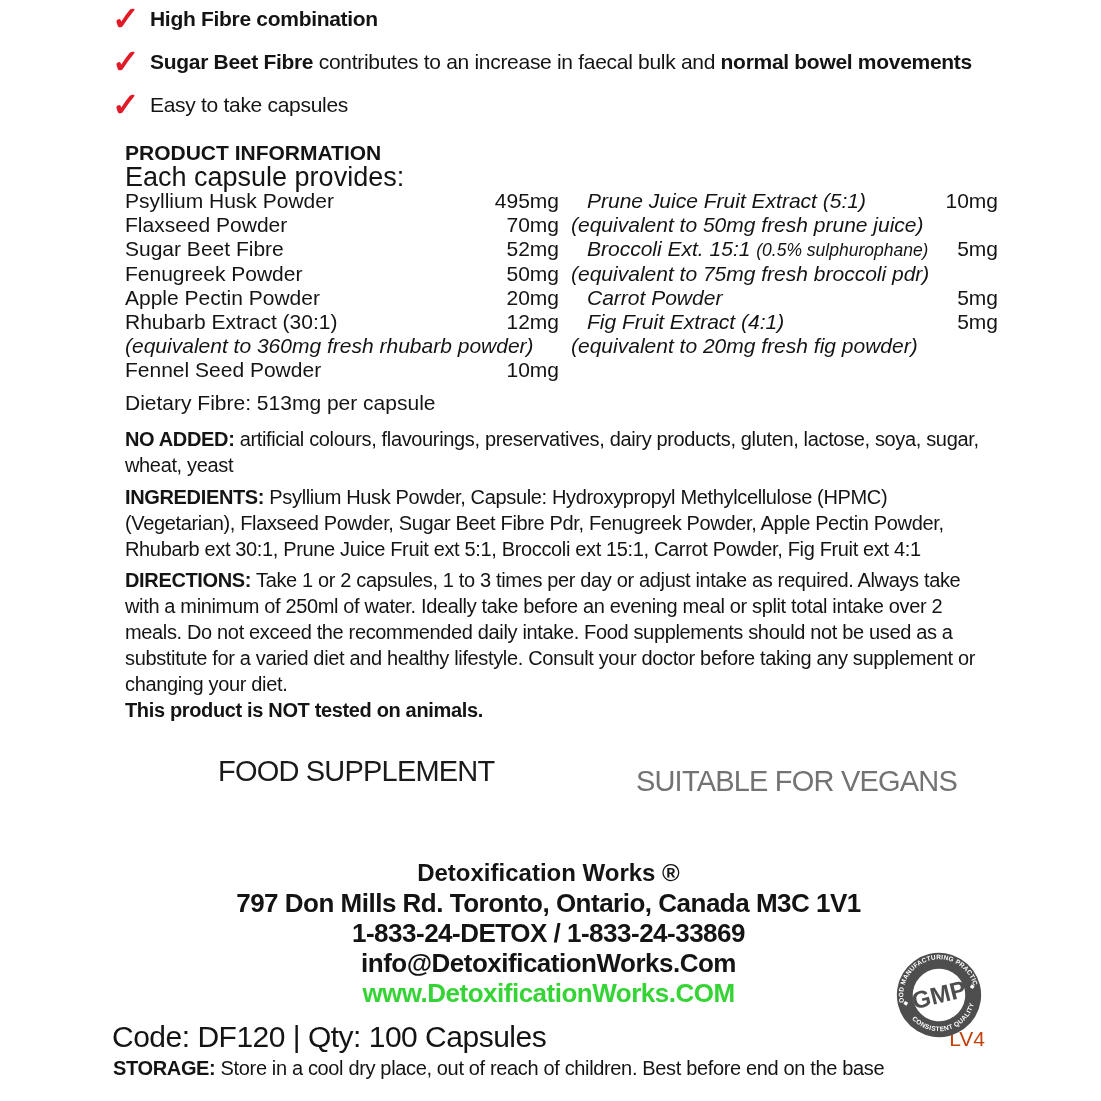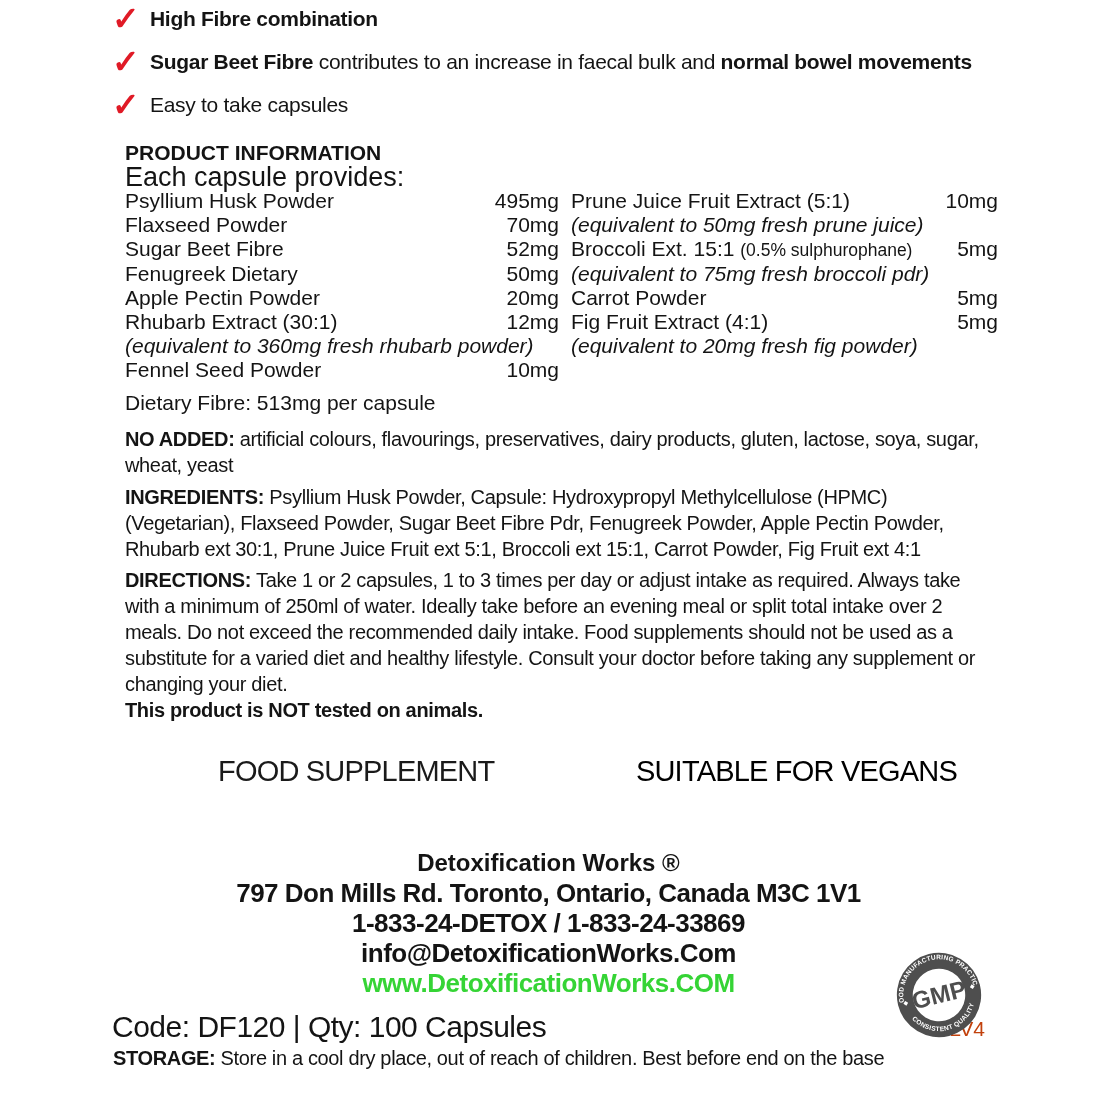--- a/index.html
+++ b/index.html
@@ -29,42 +29,42 @@
   
   .product-info { margin-top:17px; margin-left:13px; }
   .pi-heading { font-size:21px; font-weight:bold; line-height:24px; }
   .pi-sub { font-size:27px; line-height:24px; }
   .pi-grid {
     display:grid;
     grid-template-columns:320px 114px 380px 59px;
     font-size:21px; line-height:24px;
   }
   .pi-grid .amt { text-align:right; }
-  .pi-grid .rname { padding-left:12px; }
+  .pi-grid .rname { padding-left:28px;font-style:italic; }
   .pi-grid .it { font-style:italic; }
   .pi-grid .span-l { grid-column:1 / 3; }
   .pi-grid .span-r { grid-column:3 / 5; padding-left:12px; }
   .pi-grid .small { font-size:17.5px; }
   .fibre { margin-top:9px; margin-left:13px; font-size:21px; line-height:24px; }
 
   
   .para {
     margin-left:13px; font-size:20px; line-height:26px;
     letter-spacing:-0.35px;
   }
   .para .label { font-weight:bold; }
   .no-added { margin-top:11px; }
   .ingredients { margin-top:6px; }
   .directions { margin-top:5px; }
   .bold-note { font-weight:bold; }
 
   
   .banner { display:flex; margin-top:31px; font-size:29px; line-height:34px; letter-spacing:-0.8px; }
   .banner .food { margin-left:106px; color:#1a1a1a; }
-  .banner .vegan { margin-left:auto; margin-right:28px; color:#000000; }
+  .banner .vegan { margin-left:auto; margin-right:28px; color:#737373;margin-top:10px; }
 
   
   .company { margin-top:60px; text-align:center; font-weight:bold; }
   .company div { line-height:30px; }
   .company .name { font-size:24px; }
   .company .addr, .company .phone, .company .email { font-size:26px; letter-spacing:-0.5px; }
   .company .web { font-size:26px; letter-spacing:-0.5px; color:#35d435; }
 
   
   .seal {
@@ -112,21 +112,21 @@
 
       <div>Flaxseed Powder</div>
       <div class="amt">70mg</div>
       <div class="span-r it">(equivalent to 50mg fresh prune juice)</div>
 
       <div>Sugar Beet Fibre</div>
       <div class="amt">52mg</div>
       <div class="rname"><span>Broccoli Ext. 15:1</span> <span class="small">(0.5% sulphurophane)</span></div>
       <div class="amt">5mg</div>
 
-      <div>Fenugreek Dietary</div>
+      <div>Fenugreek Powder</div>
       <div class="amt">50mg</div>
       <div class="span-r it">(equivalent to 75mg fresh broccoli pdr)</div>
 
       <div>Apple Pectin Powder</div>
       <div class="amt">20mg</div>
       <div class="rname">Carrot Powder</div>
       <div class="amt">5mg</div>
 
       <div>Rhubarb Extract (30:1)</div>
       <div class="amt">12mg</div>

